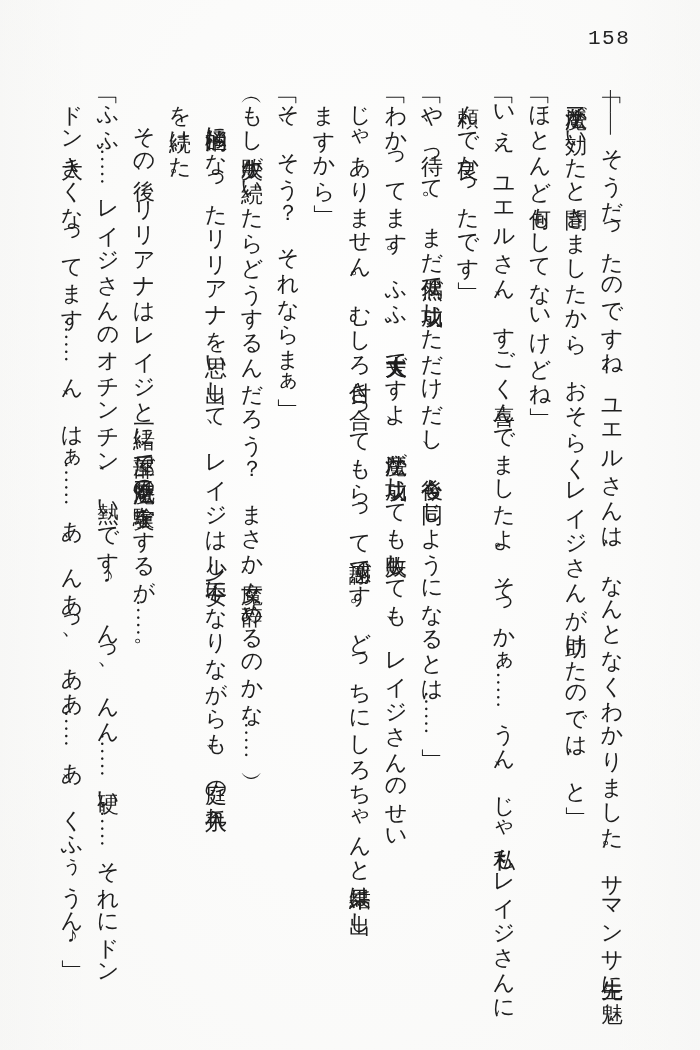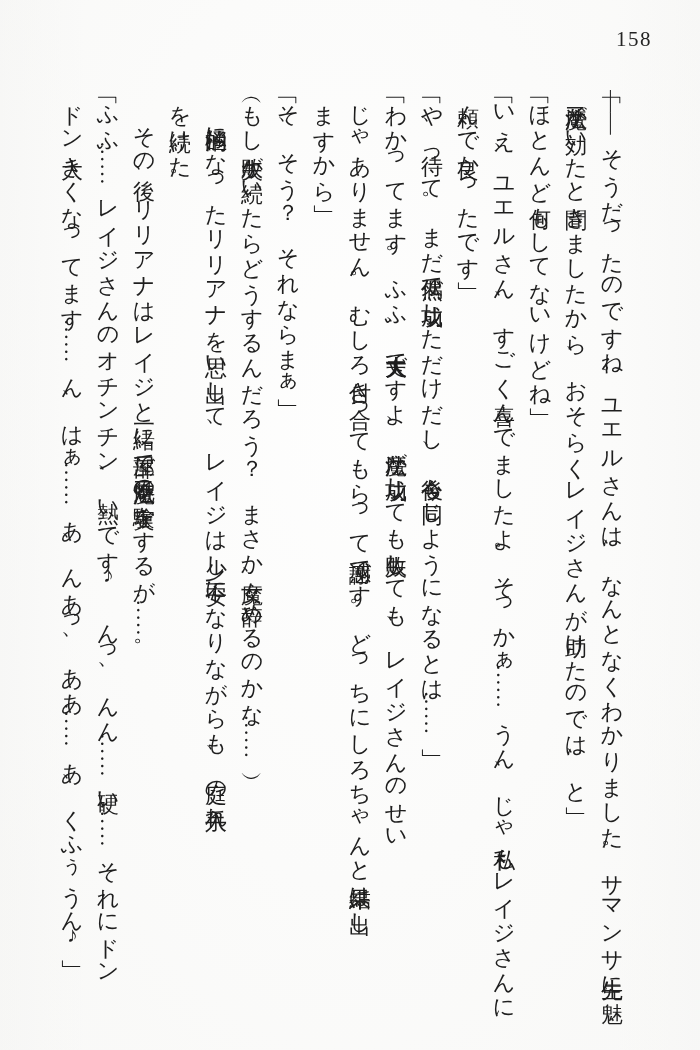--- a/index.html
+++ b/index.html
@@ -18,22 +18,22 @@
     height: 1050px;
     background: #fbfbfa;
     
     background-image:
       radial-gradient(ellipse at 50% 40%, rgba(255,255,255,0.6) 0%, rgba(244,244,242,0.35) 85%),
       linear-gradient(90deg, #f8f8f7 0%, #fcfcfb 12%, #fcfcfb 88%, #f9f9f8 100%);
   }
   .page-number {
     position: absolute;
     top: 27px;
-    left: 616px;
-    font-family: Liberation Serif, serif;
+    left: 588px;
+    font-family: Liberation Mono, monospace;
     font-size: 21px;
     font-weight: 500;
     letter-spacing: 1.5px;
     color: #242424;
   }
   .text-block {
     position: absolute;
     top: 90px;
     right: 70px;
     height: 930px;

